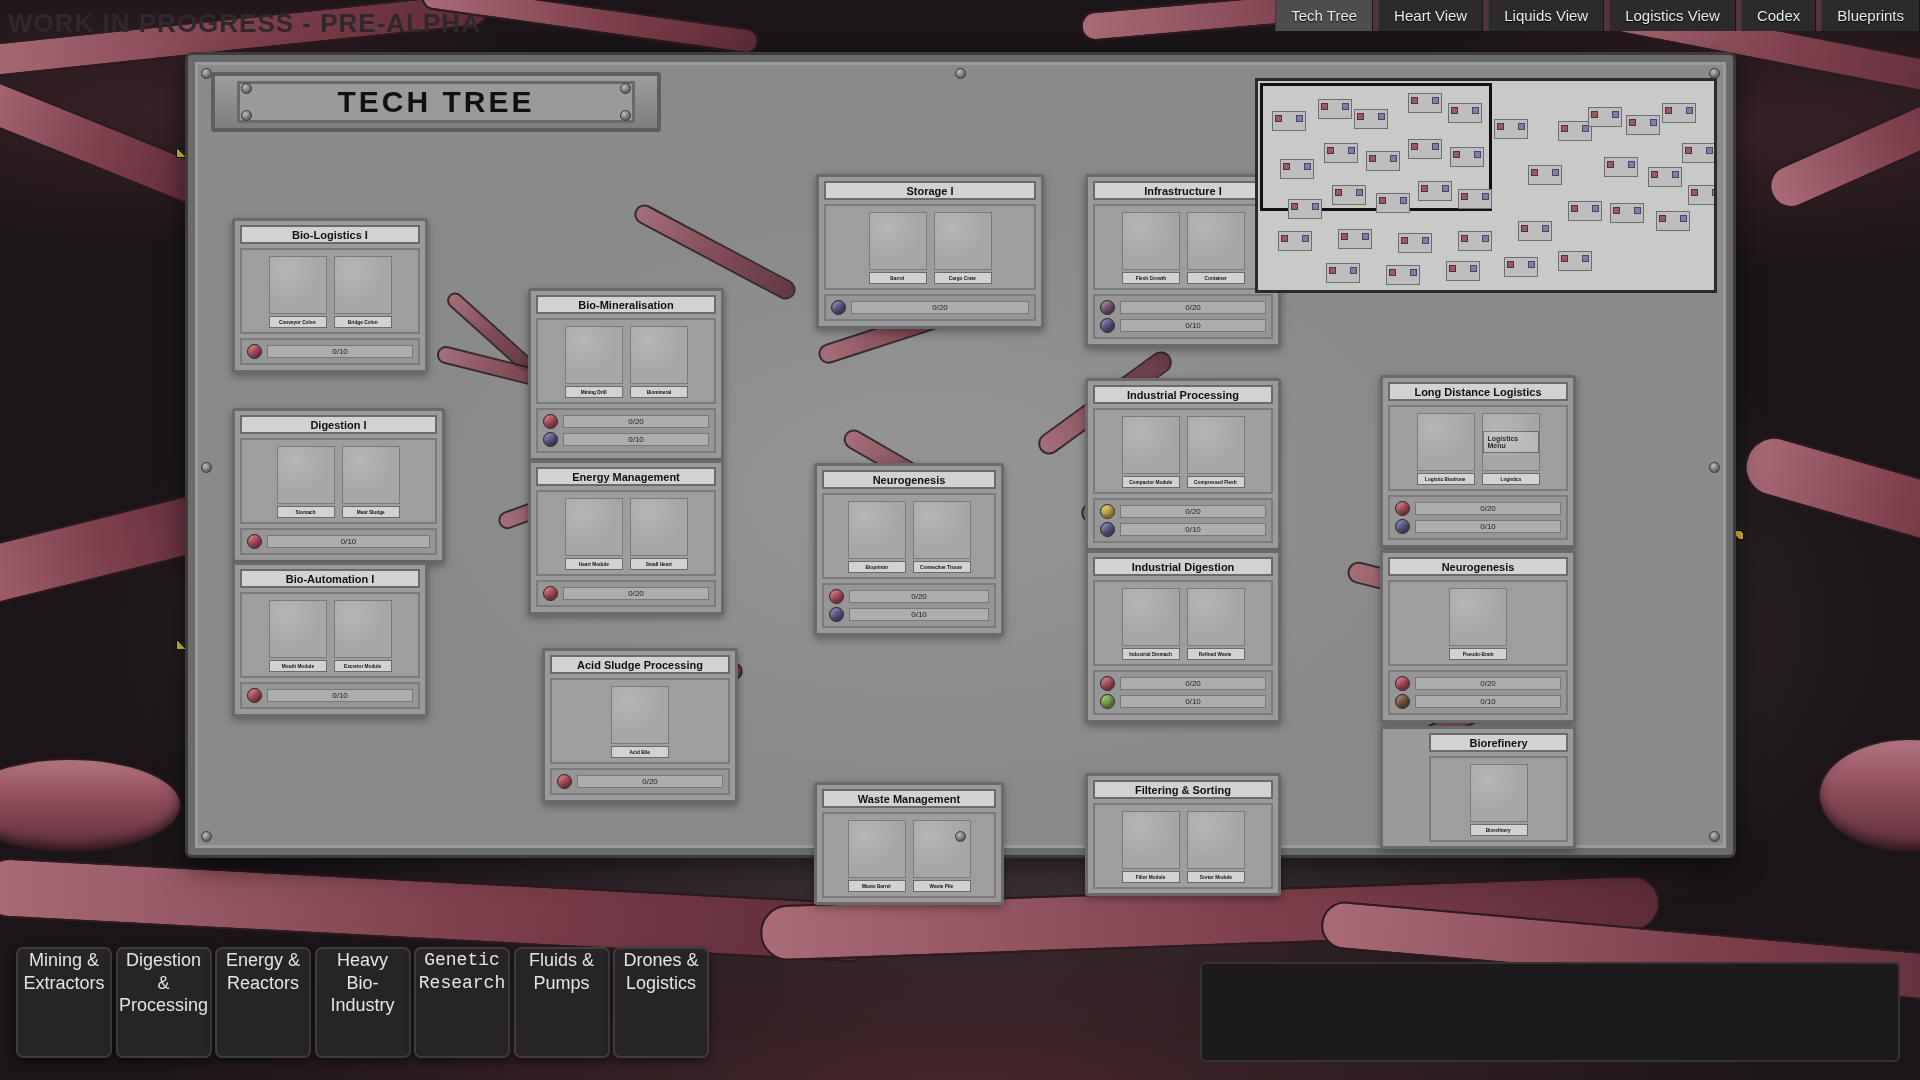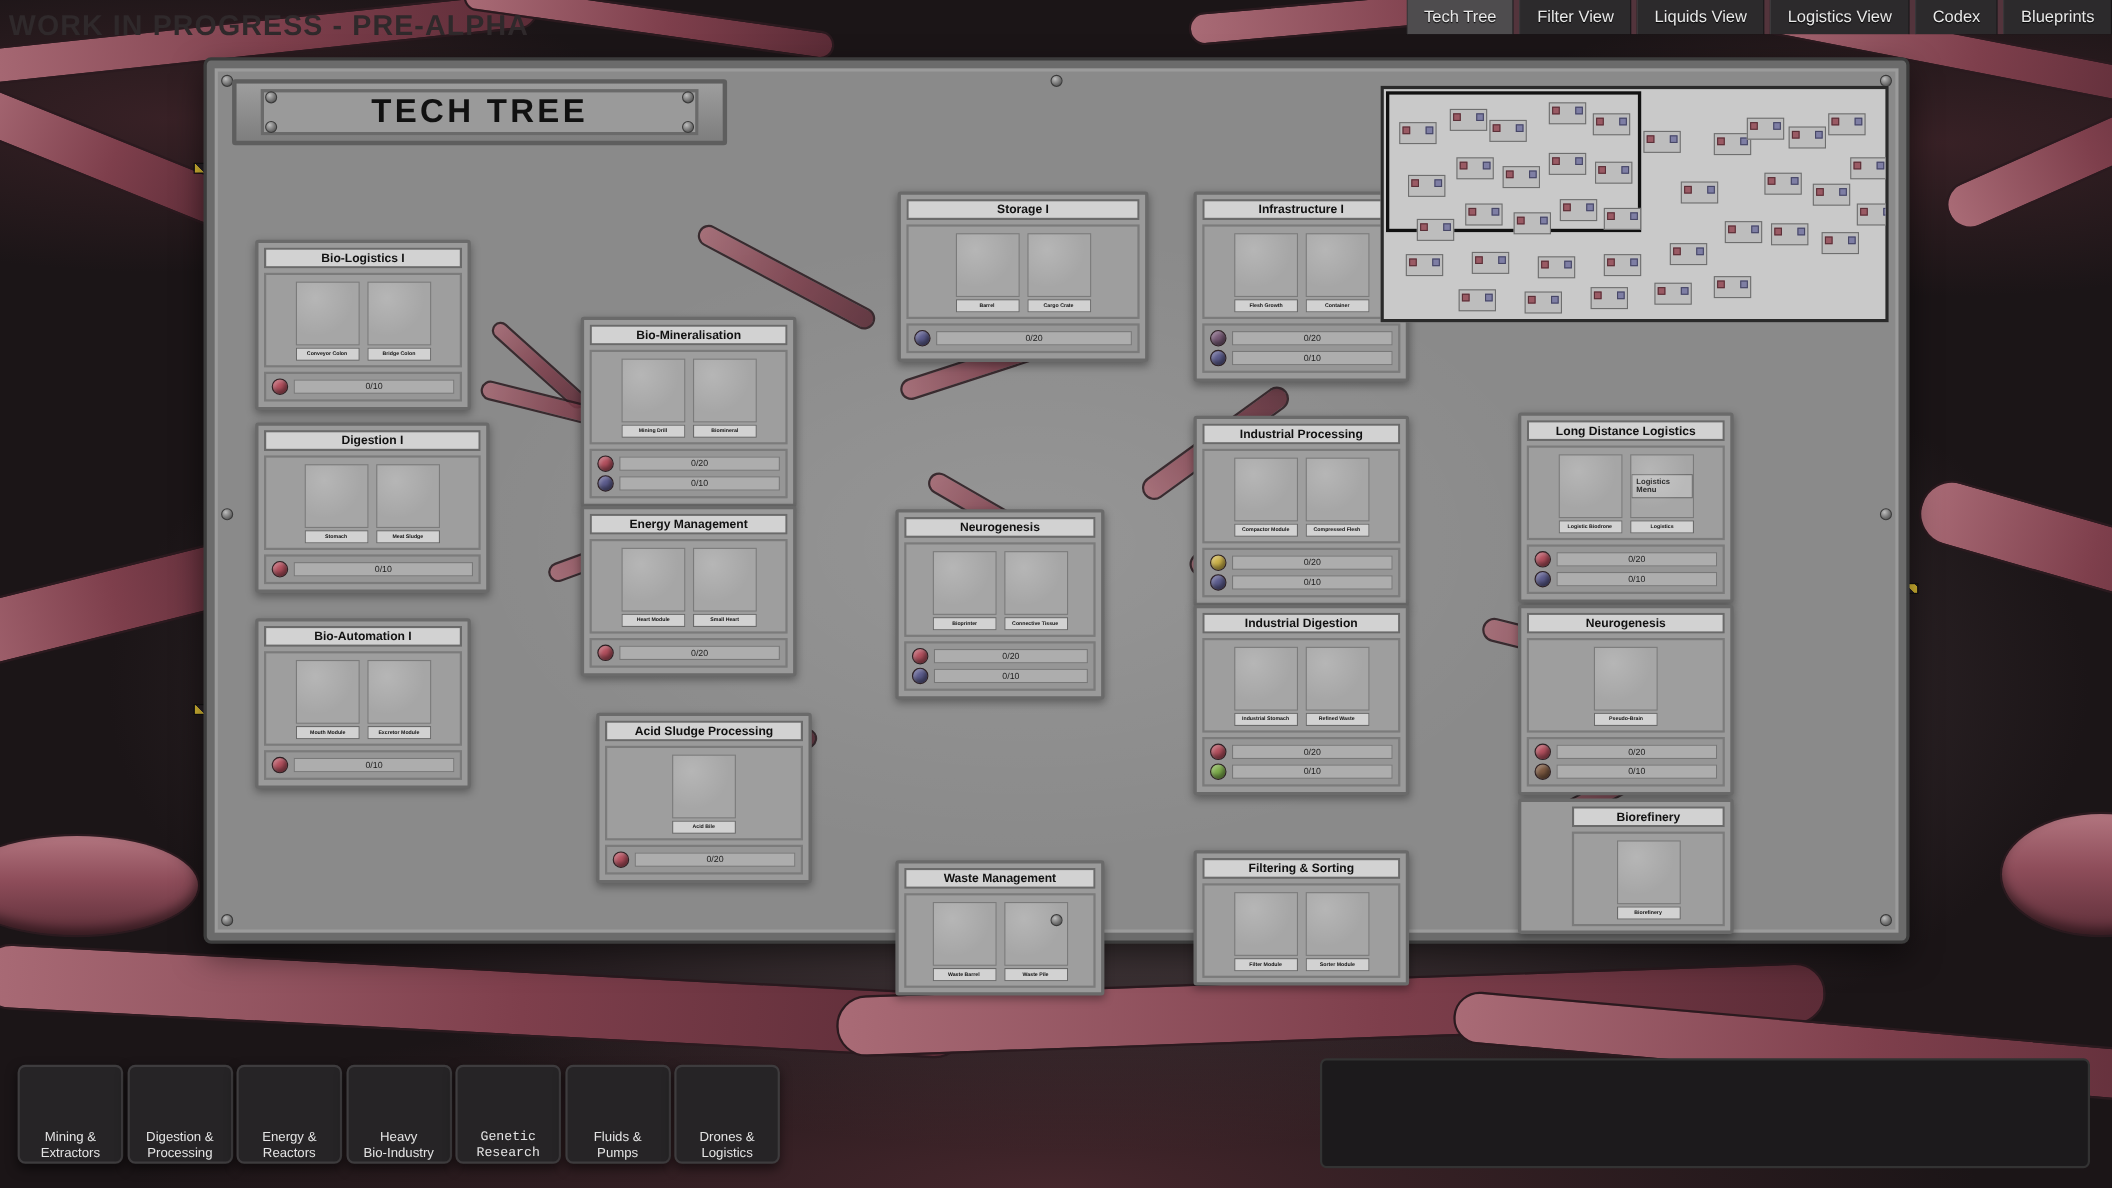--- a/index.html
+++ b/index.html
@@ -107,23 +107,23 @@
   #minimap .mnode{ position:absolute; background:#bdbdbd; border:1px solid #6e6e6e; }
   #minimap .mnode i{ position:absolute; left:2px; top:3px; width:7px; height:7px;
     background:#9a5a64; border:1px solid #5a3038; display:block; }
   #minimap .mnode b{ position:absolute; right:2px; top:3px; width:7px; height:7px;
     background:#7e7ea4; border:1px solid #474766; display:block; }
   #viewrect{ position:absolute; left:2px; top:2px; width:232px; height:128px;
     border:3px solid #111; }
 
   
   #catbar{ position:absolute; left:0; bottom:0; width:1920px; height:160px; }
-  .cat{ position:absolute; bottom:22px; width:96px; height:90px; background:#262426;
-    border:2px solid #3e3c3e; border-radius:7px; display:flex; align-items:flex-end;
-    justify-content:center; text-align:center; color:#e4e4e4; font-size:12px; line-height:1.25;
+  .cat{ position:absolute; bottom:22px; width:96px; height:111px; background:#262426;
+    border:2px solid #3e3c3e; border-radius:7px; display:flex; align-items:flex-start;
+    justify-content:center; text-align:center; color:#e4e4e4; font-size:18px; line-height:1.25;
     box-shadow:0 4px 10px rgba(0,0,0,.5); }
   #botpanel{ position:absolute; right:20px; bottom:18px; width:700px; height:100px;
     background:#1c1a1c; border:2px solid #333; border-radius:6px; }
 </style>
 </head>
 <body>
 
 <div id="bg"></div>
 
 <div>
@@ -144,21 +144,21 @@
   <div class="haz" style="left:176px;top:640px;width:22px;"></div>
   <div class="haz" style="left:1722px;top:530px;width:22px;"></div>
   <div class="haz" style="left:812px;top:790px;width:26px;"></div>
 </div>
 
 <div id="wip">WORK IN PROGRESS - PRE-ALPHA</div>
 
 <nav id="topnav">
     <div class="navtab active">Tech Tree</div>
     <div class="navtab sep"></div>
-    <div class="navtab">Filter View</div>
+    <div class="navtab">Heart View</div>
     <div class="navtab sep"></div>
     <div class="navtab">Liquids View</div>
     <div class="navtab sep"></div>
     <div class="navtab">Logistics View</div>
     <div class="navtab sep"></div>
     <div class="navtab">Codex</div>
     <div class="navtab sep"></div>
     <div class="navtab">Blueprints</div>
   </nav>
 
@@ -219,21 +219,21 @@
       </div>
       <div class="costs">
         <div class="costrow">
           <div class="orb" style="background: rgb(180, 81, 95);"></div>
           <div class="bar">
             <span>0/10</span>
           </div>
         </div>
       </div>
     </div>
-    <div class="node" style="left: 232px; top: 384px; width: 213px;">
+    <div class="node" style="left: 232px; top: 408px; width: 213px;">
       <div class="hdr">
         <span>Digestion I</span>
       </div>
       <div class="body">
         <div class="slot">
           <div class="art a-dark"></div>
           <div class="cap">
             <span>Stomach</span>
           </div>
         </div>

